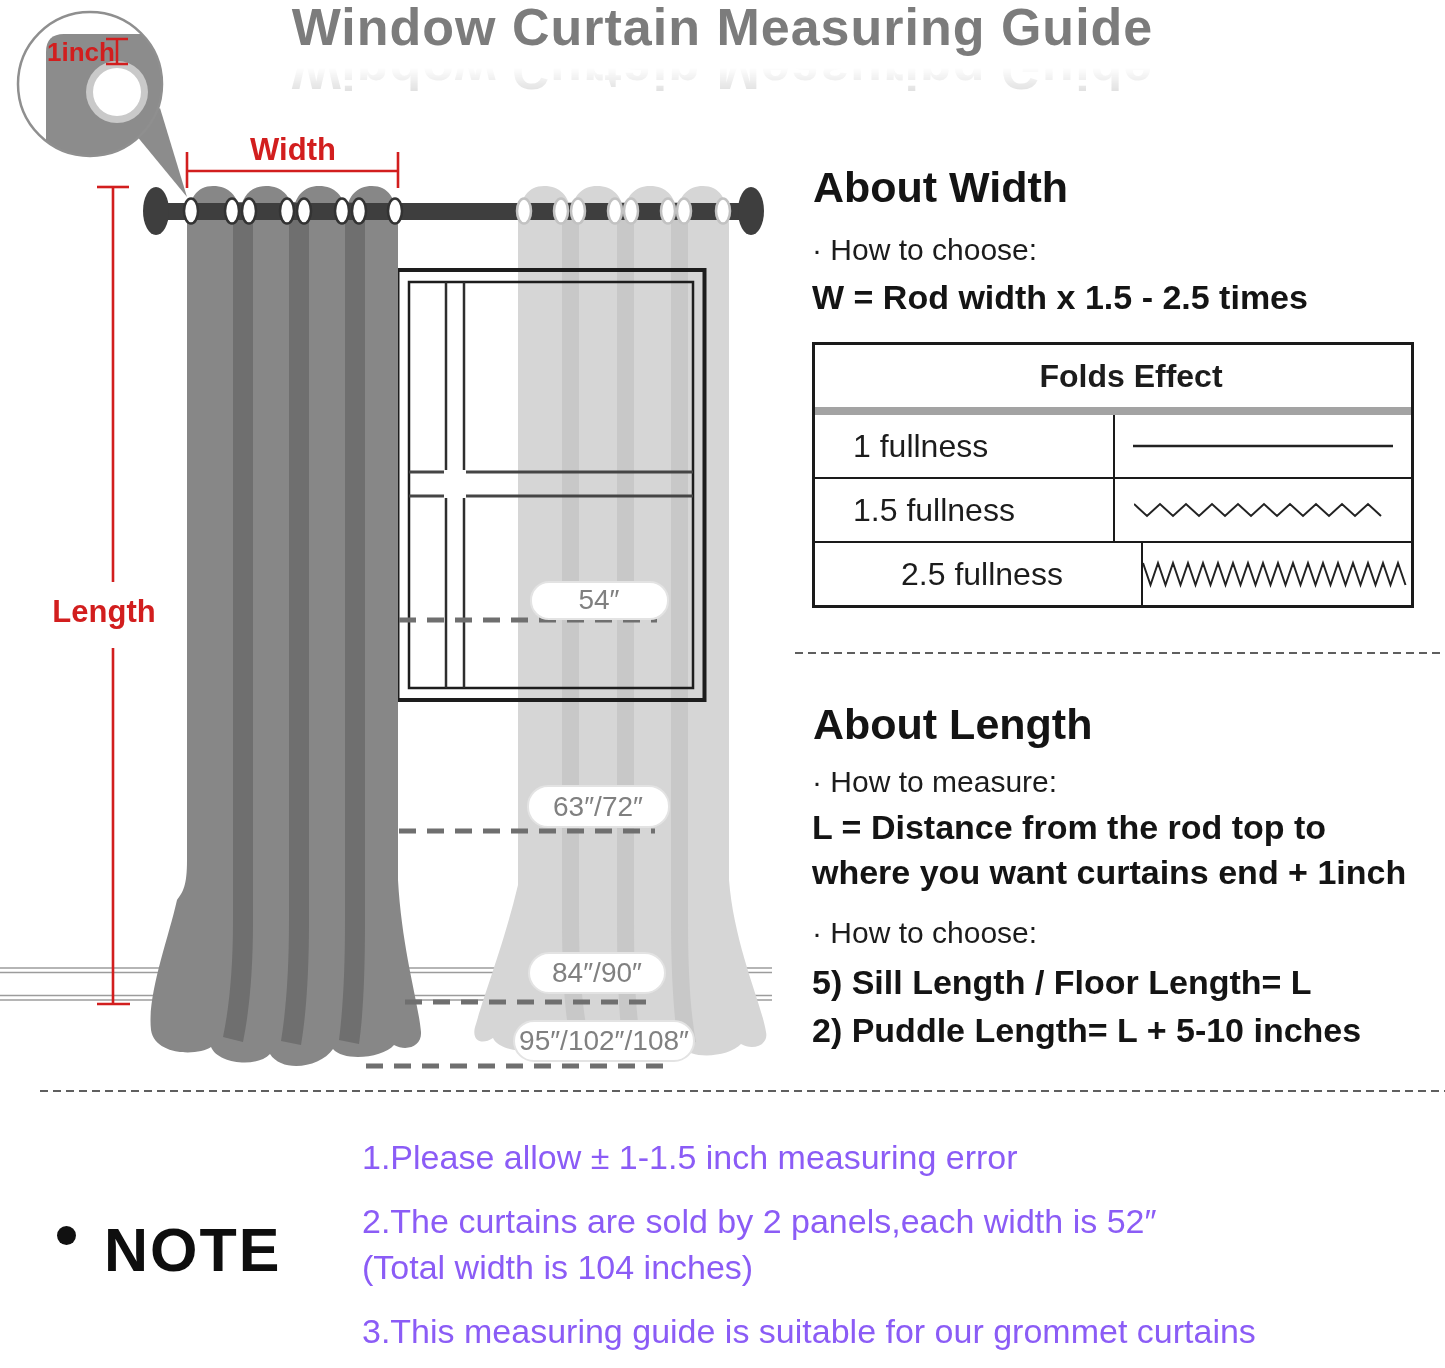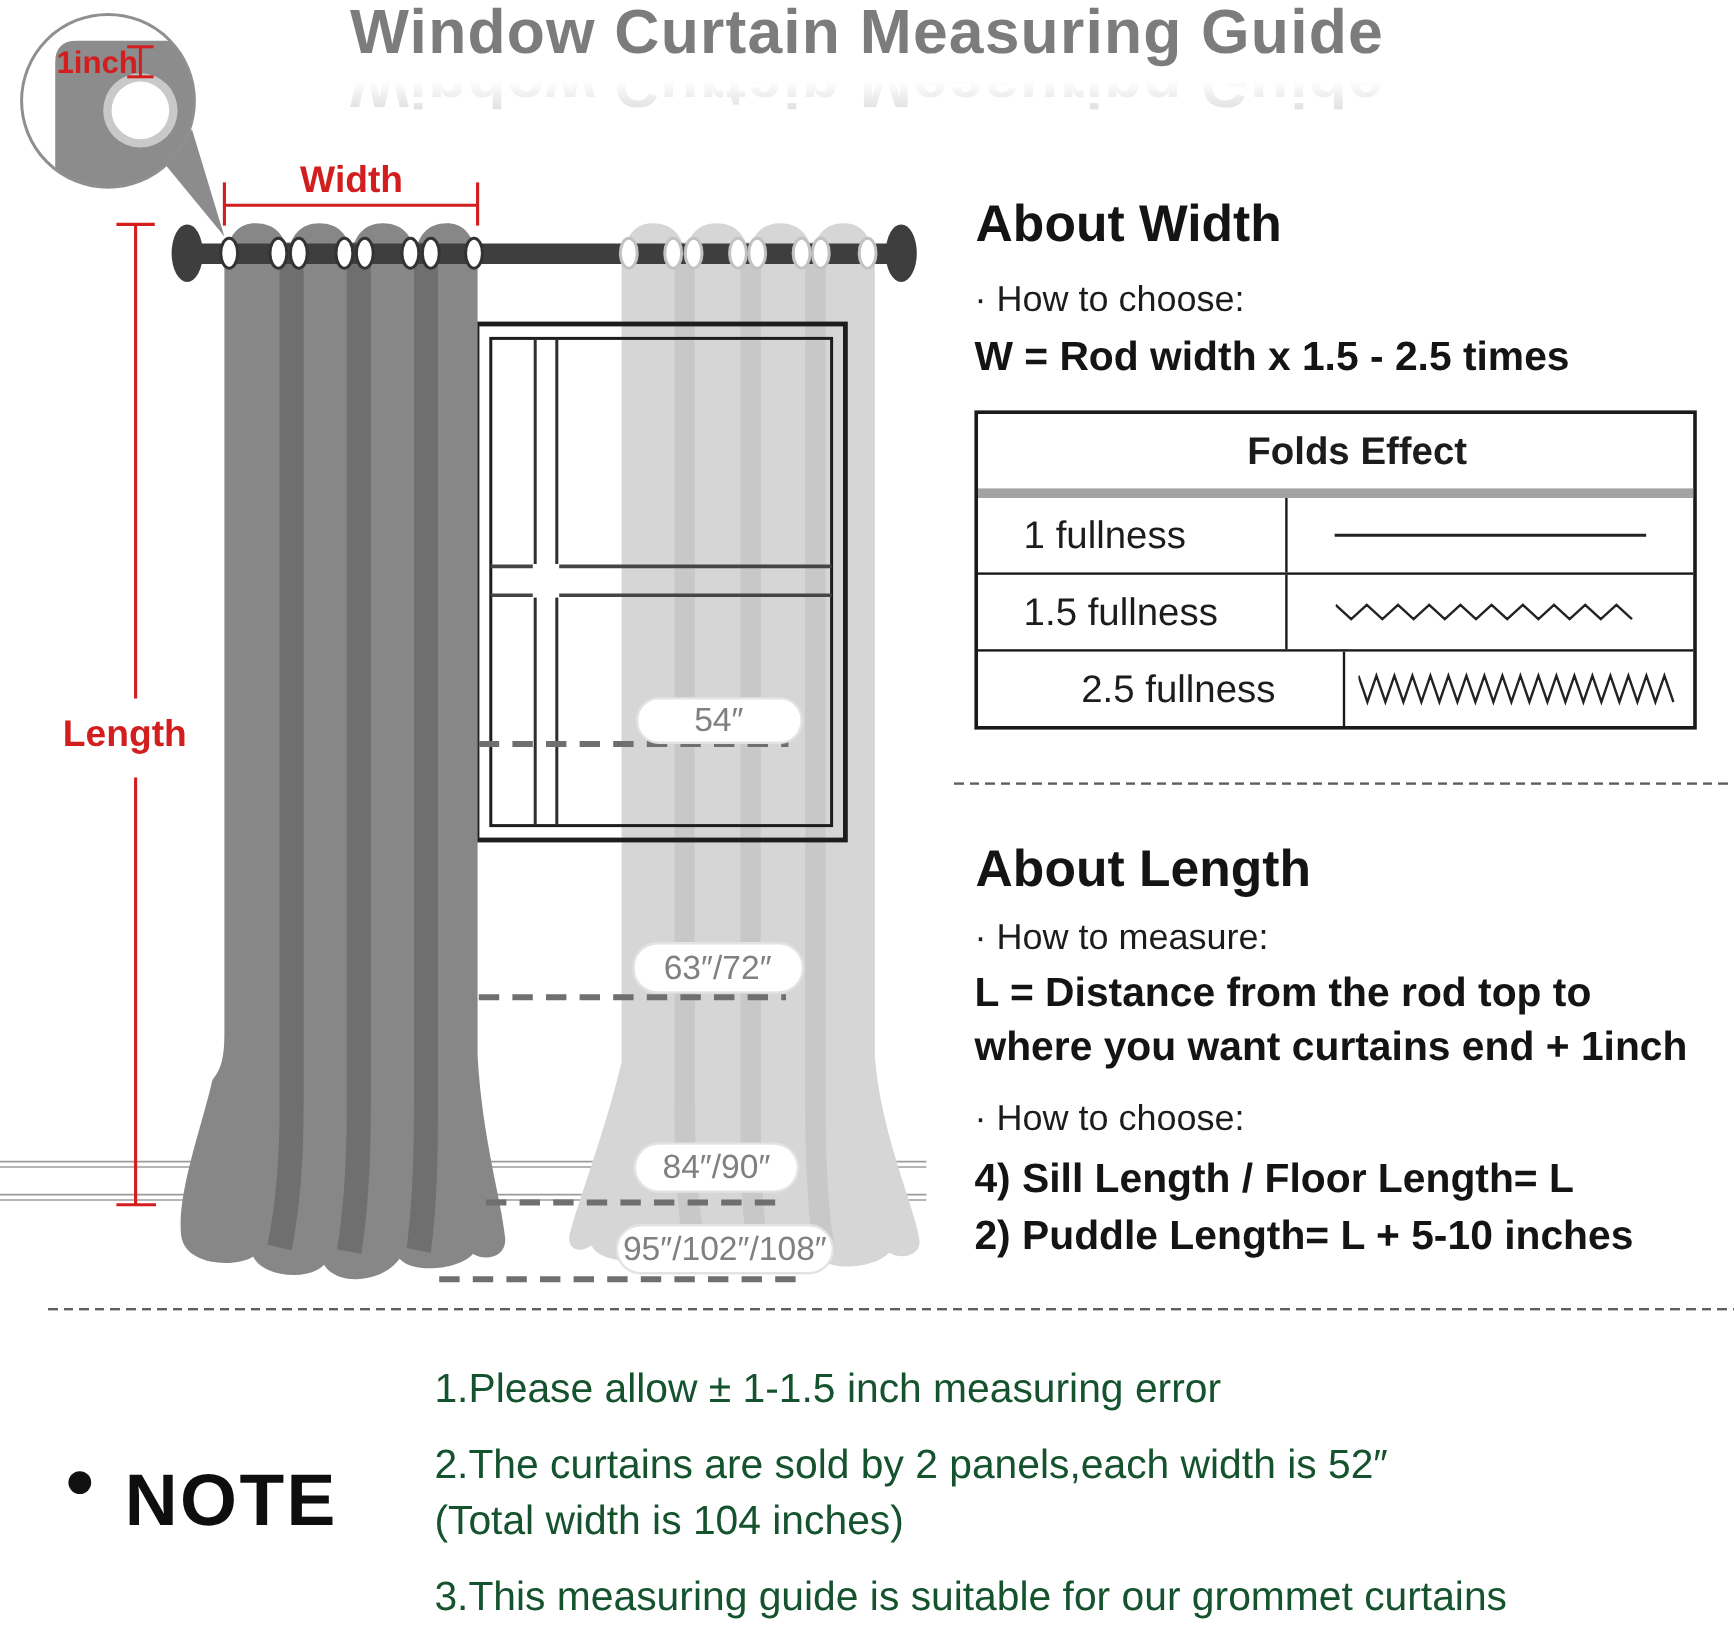--- a/index.html
+++ b/index.html
@@ -19,31 +19,31 @@
   .h-big{font-size:43px;font-weight:700;color:#141414;white-space:nowrap;}
   .body-reg{font-size:30px;font-weight:400;color:#1c1c1c;white-space:nowrap;}
   .body-strong{font-size:34px;font-weight:600;color:#141414;white-space:nowrap;}
 
   
   #folds-table{left:812px;top:342px;width:596px;border:3px solid #1a1a1a;background:#fff;}
   .ft-header{height:62px;display:flex;align-items:center;justify-content:center;
              font-size:32px;font-weight:700;border-bottom:8px solid #a3a3a3;padding-left:36px;}
   .ft-row{height:62px;display:flex;border-bottom:2px solid #1a1a1a;}
   .ft-row:last-child{border-bottom:none;padding-left:48px;}
-  .ft-label{width:258px;border-right:2px solid #1a1a1a;display:flex;align-items:center;
+  .ft-label{width:300px;border-right:2px solid #1a1a1a;display:flex;align-items:center;
             padding-left:38px;font-size:32px;font-weight:400;box-sizing:border-box;}
   .ft-visual{flex:1;display:flex;align-items:center;justify-content:center;}
 
   
   .dash-divider{height:2px;background:repeating-linear-gradient(90deg,#5f5f5f 0 8px,transparent 8px 13px);}
 
   
   #note-dot{left:57px;top:1226px;width:19px;height:19px;border-radius:50%;background:#111;}
   #note-label{left:104px;top:1198px;font-size:61px;font-weight:800;letter-spacing:2px;color:#0e0e0e;margin-top:17px;}
-  .note-item{left:362px;font-size:34px;color:#14532d;white-space:nowrap;}
+  .note-item{left:362px;font-size:34px;color:#8b5cf6;white-space:nowrap;}
 </style>
 </head>
 <body>
 
 <div id="canvas">
 
   <div id="title-wrap" class="abs">
     <div class="title-main">Window Curtain Measuring Guide</div>
     <div class="title-reflection">Window Curtain Measuring Guide</div>
   </div>
@@ -217,21 +217,21 @@
     </div>
   </div>
 
   <div class="abs dash-divider" style="left:795px;top:652px;width:650px"></div>
 
   <div class="abs h-big" style="left:813px;top:700px">About Length</div>
   <div class="abs body-reg" style="left:812px;top:765px">· How to measure:</div>
   <div class="abs body-strong" style="left:812px;top:808px">L = Distance from the rod top to</div>
   <div class="abs body-strong" style="left:812px;top:853px">where you want curtains end + 1inch</div>
   <div class="abs body-reg" style="left:812px;top:916px">· How to choose:</div>
-  <div class="abs body-strong" style="left:812px;top:963px">4)  Sill Length / Floor Length= L</div>
+  <div class="abs body-strong" style="left:812px;top:963px">5)  Sill Length / Floor Length= L</div>
   <div class="abs body-strong" style="left:812px;top:1011px">2)  Puddle Length= L + 5-10 inches</div>
 
   <div class="abs dash-divider" style="left:40px;top:1090px;width:1405px"></div>
 
   <div class="abs" id="note-dot"></div>
   <div class="abs" id="note-label">NOTE</div>
   <div class="abs note-item" style="top:1138px">1.Please allow ± 1-1.5 inch measuring error</div>
   <div class="abs note-item" style="top:1202px">2.The curtains are sold by 2 panels,each width is 52″</div>
   <div class="abs note-item" style="top:1248px">(Total width is 104 inches)</div>
   <div class="abs note-item" style="top:1312px">3.This measuring guide is suitable for our grommet curtains</div>

